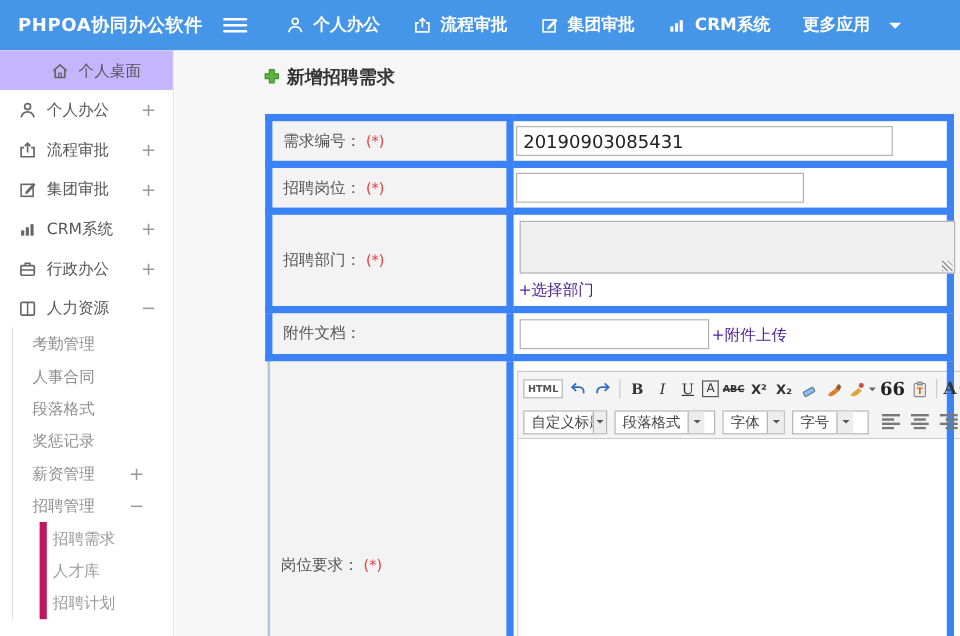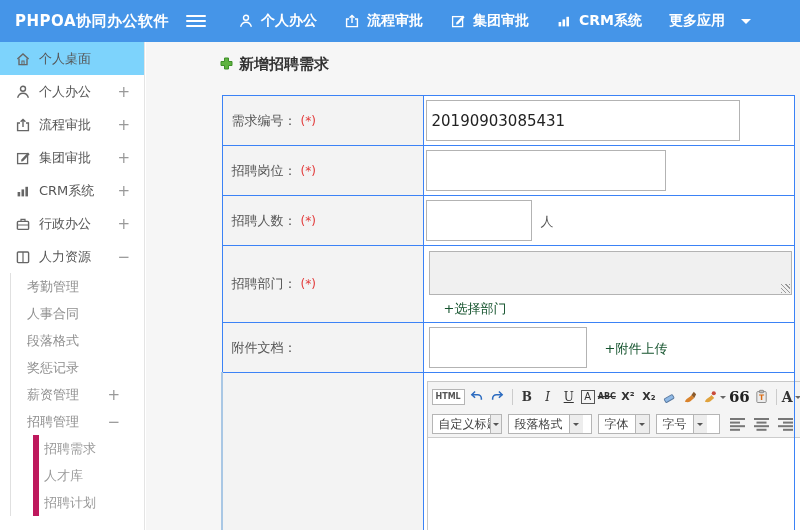--- a/index.html
+++ b/index.html
@@ -17,50 +17,50 @@
   .nav-item svg { display:block; }
   .caret { width:0; height:0; border:5px solid transparent; border-top-color:#fff; margin:5px 0 0 9px; }
 
   
   .sidebar { position:absolute; left:0; top:42px; width:145px; bottom:0; background:#fff;
     border-right:1px solid #e4e4e4; }
   .side-item { height:33px; display:flex; align-items:center; padding-left:15px;
     position:relative; font-size:13px; color:#555; cursor:pointer; }
   .side-item .sicon { width:16px; height:16px; margin-right:8px; color:#666; flex:none; }
   .side-item .expand { position:absolute; right:14px; color:#999; font-size:15px; }
-  .side-item.active { background:#7dd3fc; }
+  .side-item.active { background:#c4b5fd;justify-content:center; }
   .sub2 { margin-left:10px; border-left:1px solid #e0e0e0; }
   .sub2 .side-item { height:27px; padding-left:16px; color:#8f8f8f; }
   .sub2 .side-item .expand { right:24px; }
   .sub3 { margin-left:22px; border-left:6px solid #be185d; }
   .sub3 .side-item { padding-left:5px; color:#999; }
 
   
   .content { position:absolute; left:146px; top:42px; right:0; bottom:0; background:#f6f6f6; overflow:hidden; }
   .page-title { margin:13px 0 0 74px; display:flex; align-items:center; gap:6px;
     font-size:15px; font-weight:bold; color:#333; }
 
   table.form { border-collapse:collapse; margin:21px 0 0 75px; width:574px; table-layout:fixed; }
-  table.form td { border:1px solid #3b82f6; vertical-align:middle; }
+  table.form td { border:6px solid #3b82f6; vertical-align:middle; }
   td.lab { width:201px; background:#f3f3f3; font-size:13px; color:#555; padding-left:9px; }
   td.lab .req { color:#e23b3b; margin-left:4px; font-size:12px; }
   td.fld { padding:4px 0 4px 2px; background:#fff; font-size:13px; color:#333; }
   tr.editor-row td.lab { border-left:2px solid #a9c7e4; }
   tr.editor-row td.fld { vertical-align:top; }
 
-  .ipt { height:41px; border:1px solid #b3b3b3; background:#fff; padding:0 5px;
+  .ipt { height:25px; border:1px solid #b3b3b3; background:#fff; padding:0 5px;
     font-size:15px; color:#222; font-family:inherit; }
   .w314{width:314px} .w240{width:240px} .w137{width:137px} .w106{width:106px} .w158{width:158px}
   .suffix { margin-left:9px; color:#555; }
 
   .ta-box { width:363px; height:44px; border:1px solid #b3b3b3; background:#f0f0f0;
     position:relative; margin:1px 0 0 3px; cursor:text; }
   .ta-box::after { content:""; position:absolute; right:1px; bottom:1px; width:9px; height:9px;
     background:repeating-linear-gradient(45deg,#999 0 1px,transparent 1px 3px); }
-  a.form-link { display:inline-block; margin:5px 0 0 18px; color:#14532d; text-decoration:none;
+  a.form-link { display:inline-block; margin:5px 0 0 2px; color:#4c1d95; text-decoration:none;
     font-size:13px; cursor:pointer; }
   .inline-link { margin:0 0 0 6px; }
 
   
   .editor { width:397px; margin:4px 0 0 1px; border:1px solid #c8c8c8; background:#fff; }
   .tb { display:flex; align-items:center; padding:0 4px; background:#f4f4f4;
     white-space:nowrap; overflow:hidden; }
   .tb1 { height:29px; gap:3px; }
   .tb2 { height:27px; gap:6px; border-bottom:1px solid #ccc; }
   .tbtn { min-width:18px; height:18px; display:inline-flex; align-items:center;
@@ -258,28 +258,20 @@
     <tr style="height:34px">
       <td class="lab">
         <span>招聘岗位：</span><span class="req">(*)</span>
       </td>
       <td class="fld">
         <input class="ipt w240" value="" style="">
       </td>
     </tr>
 
 
-    <tr style="height:35px">
-      <td class="lab">
-        <span>招聘人数：</span><span class="req">(*)</span>
-      </td>
-      <td class="fld">
-        <input class="ipt w106" value="" style=""><span class="suffix">人</span>
-      </td>
-    </tr>
 
     <tr style="height:65px">
       <td class="lab">
         <span>招聘部门：</span><span class="req">(*)</span>
       </td>
       <td class="fld">
         <div class="ta-box"></div>
         <a class="form-link">+选择部门</a>
       </td>
     </tr>

